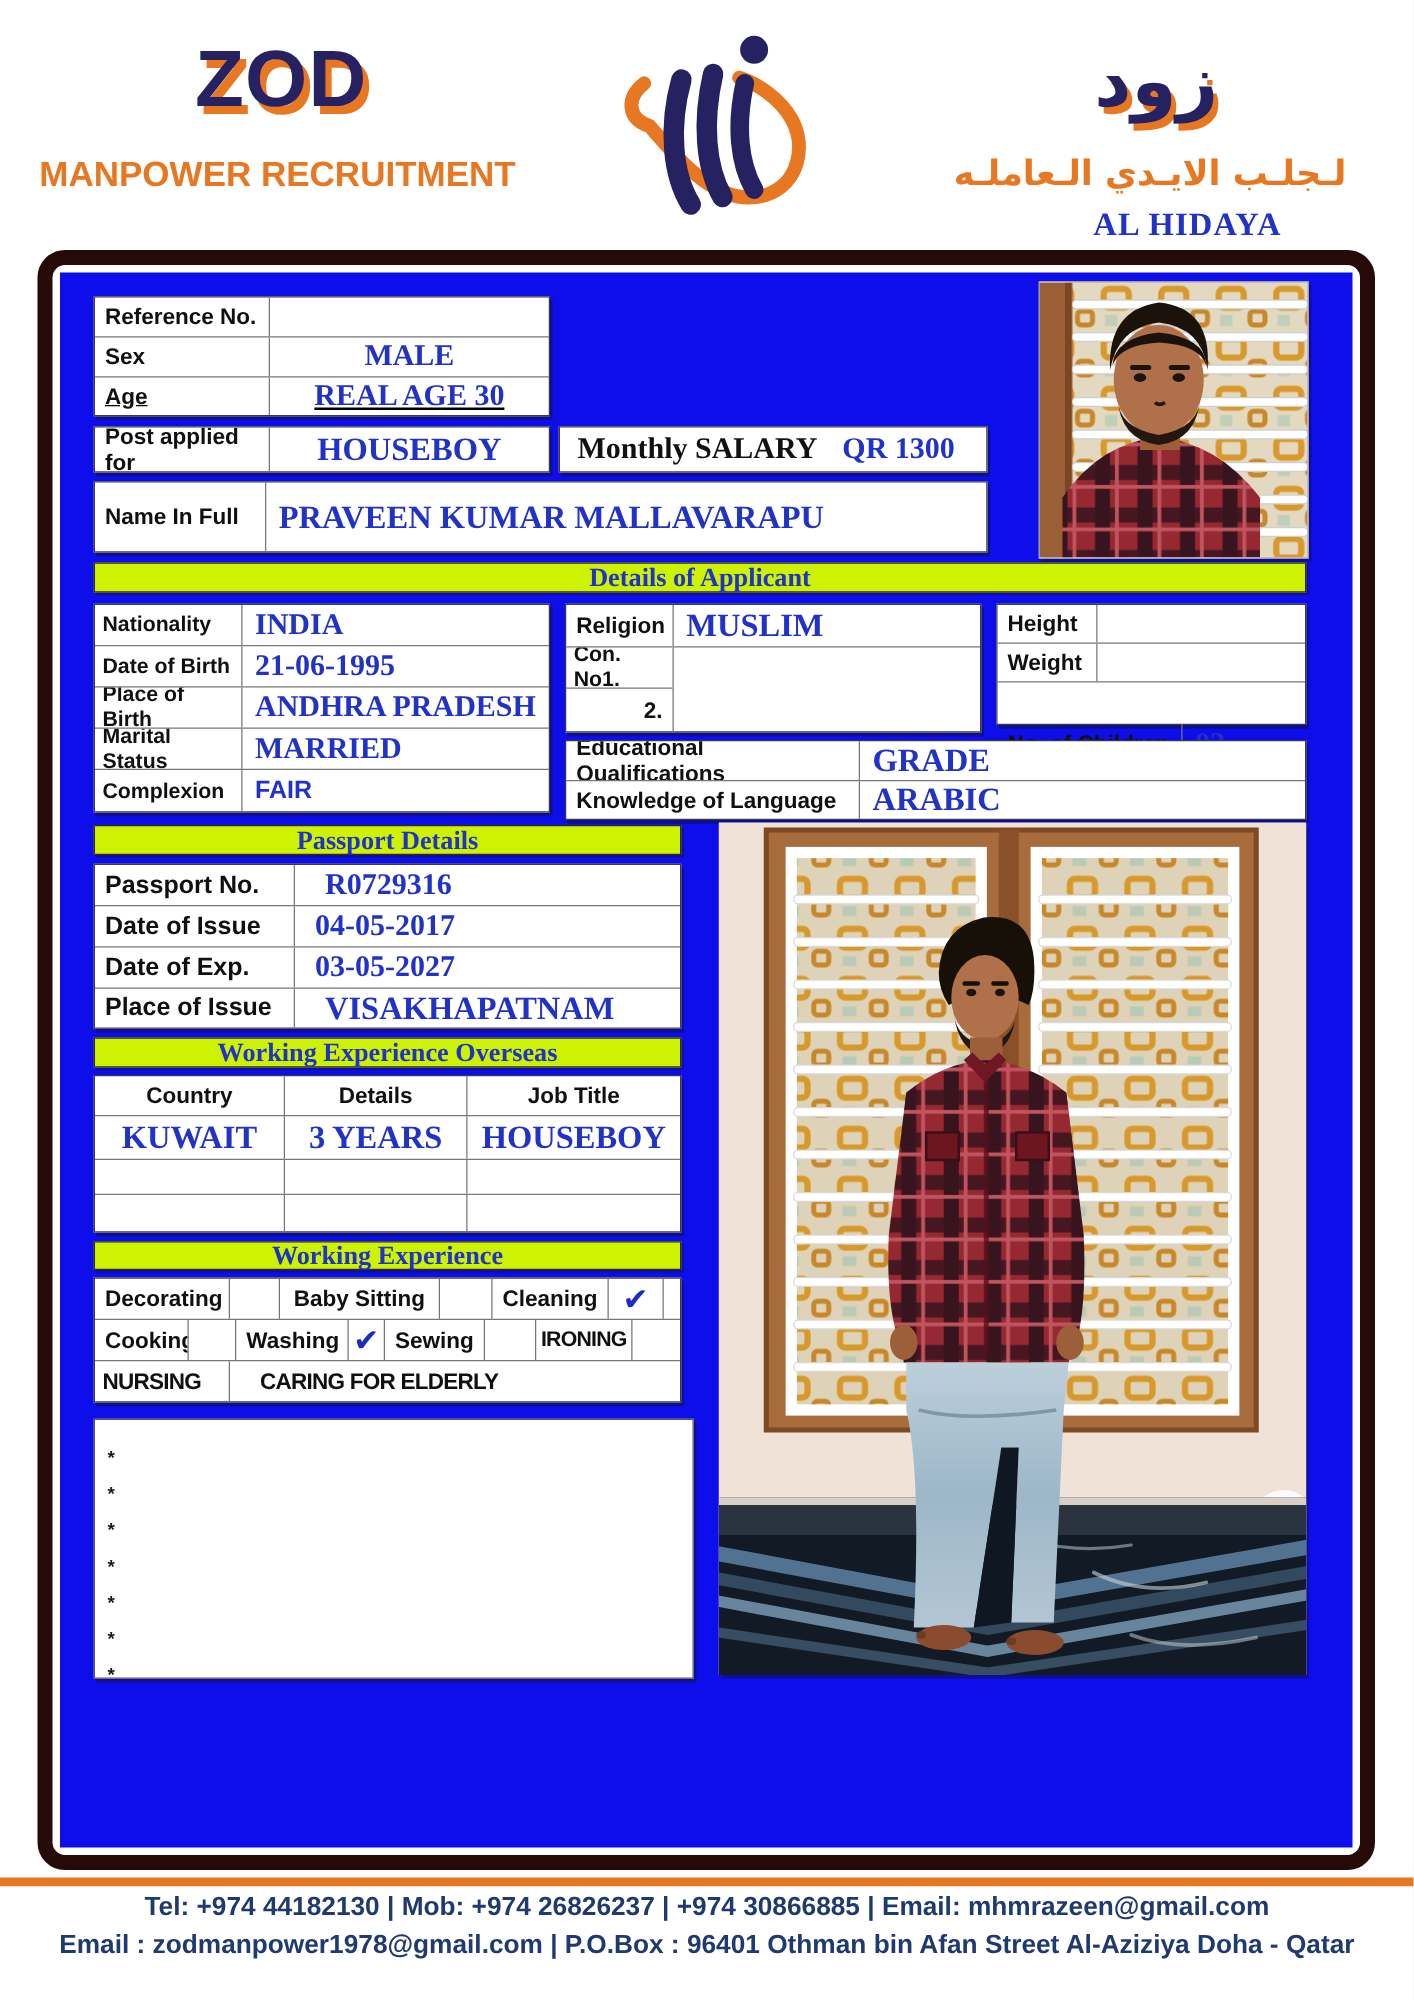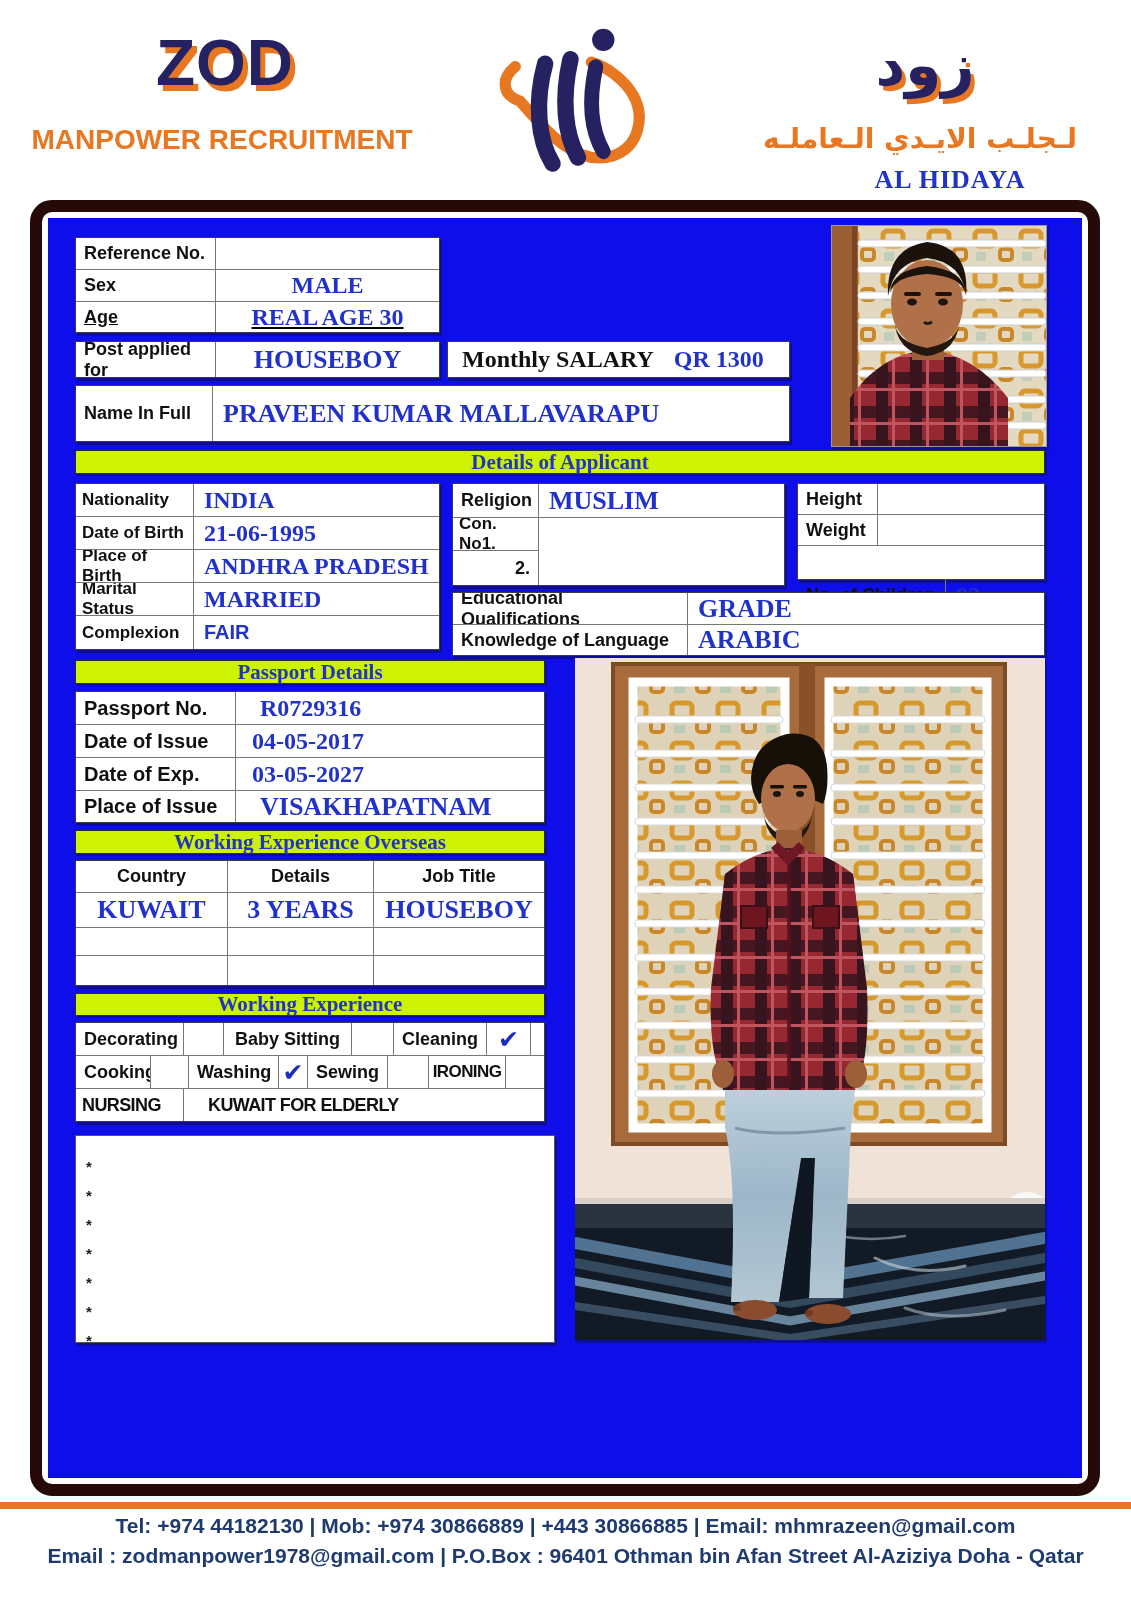--- a/index.html
+++ b/index.html
@@ -305,21 +305,21 @@
         <div class="cell bR ctr" style="width:29px;">
             <span class="check">✔</span>
           </div>
         <div class="cell bR lbl" style="width:80px;">Sewing</div>
         <div class="cell bR ctr" style="width:41px;"></div>
         <div class="cell bR narrow ctr" style="width:77px;">IRONING</div>
         <div class="cell ctr" style="flex:1;"></div>
       </div>
       <div class="frow" style="height:32px;">
         <div class="cell bR narrow" style="width:108px;font-size:18px;">NURSING</div>
-        <div class="cell narrow" style="flex:1;font-size:18px;padding-left:24px;">KUWAIT FOR ELDERLY</div>
+        <div class="cell narrow" style="flex:1;font-size:18px;padding-left:24px;">CARING FOR ELDERLY</div>
       </div>
     </div>
 
     <div class="notes" style="left:33px;top:923px;width:480px;height:208px;">*
 *
 *
 *
 *
 *
 *</div>
@@ -426,16 +426,16 @@
           <ellipse cx="180" cy="652" rx="22" ry="10" fill="#8a4b2e"></ellipse>
           <ellipse cx="253" cy="656" rx="23" ry="10" fill="#8a4b2e"></ellipse>
           <ellipse cx="162" cy="650" rx="4" ry="3" fill="#6d3a22"></ellipse>
           <ellipse cx="234" cy="655" rx="4" ry="3" fill="#6d3a22"></ellipse>
         </g>
       </svg>
     </div>
   </div>
 
   <div class="abs orange-rule"></div>
-  <div class="abs footer-line" style="top:1514px;">Tel: +974 44182130 | Mob: +974 30866889 | +443 30866885 | Email: mhmrazeen@gmail.com</div>
+  <div class="abs footer-line" style="top:1514px;">Tel: +974 44182130 | Mob: +974 26826237 | +974 30866885 | Email: mhmrazeen@gmail.com</div>
   <div class="abs footer-line" style="top:1544px;">Email :  zodmanpower1978@gmail.com | P.O.Box : 96401  Othman bin Afan Street Al-Aziziya Doha - Qatar</div>
 
 </div>
 
 </body></html>

